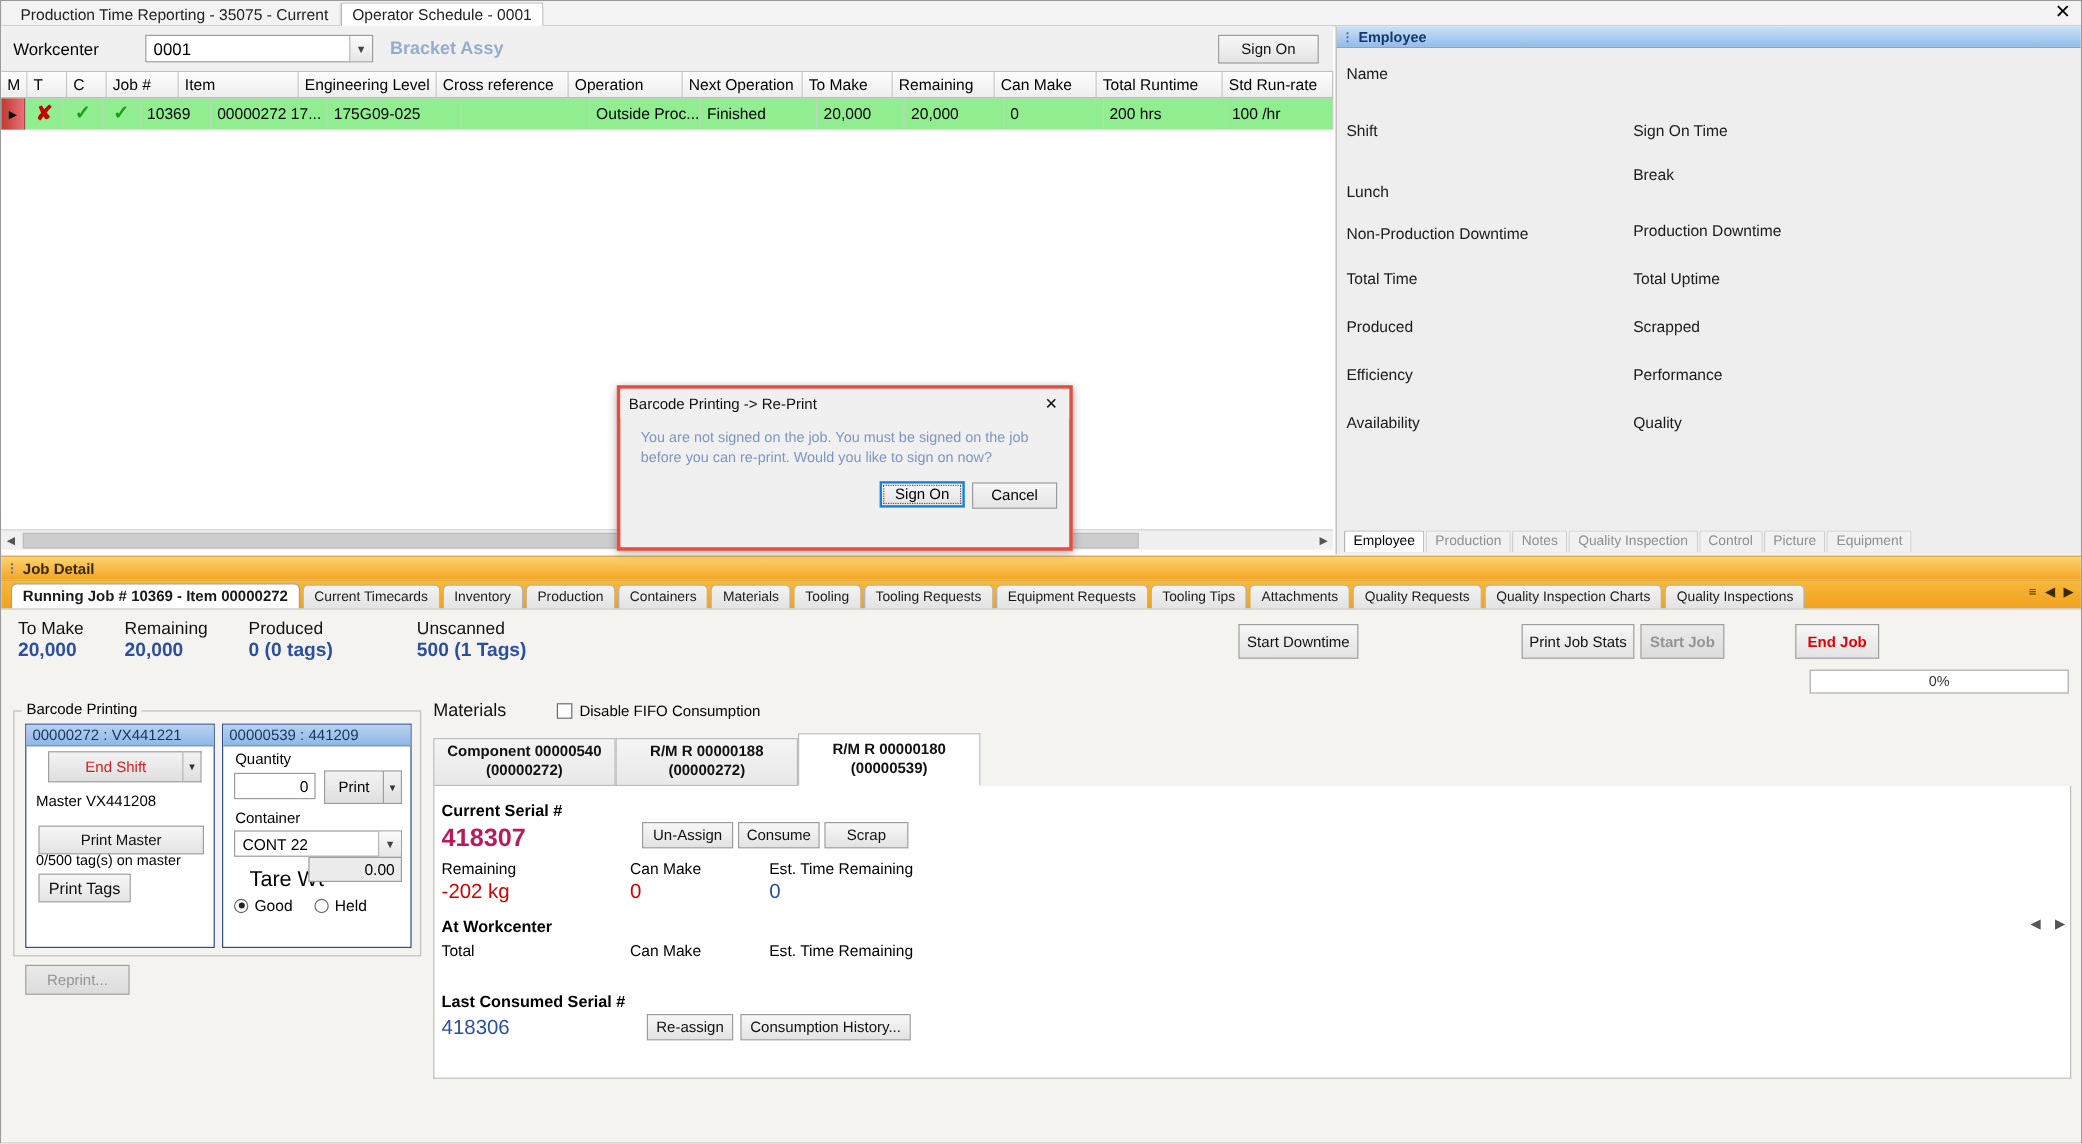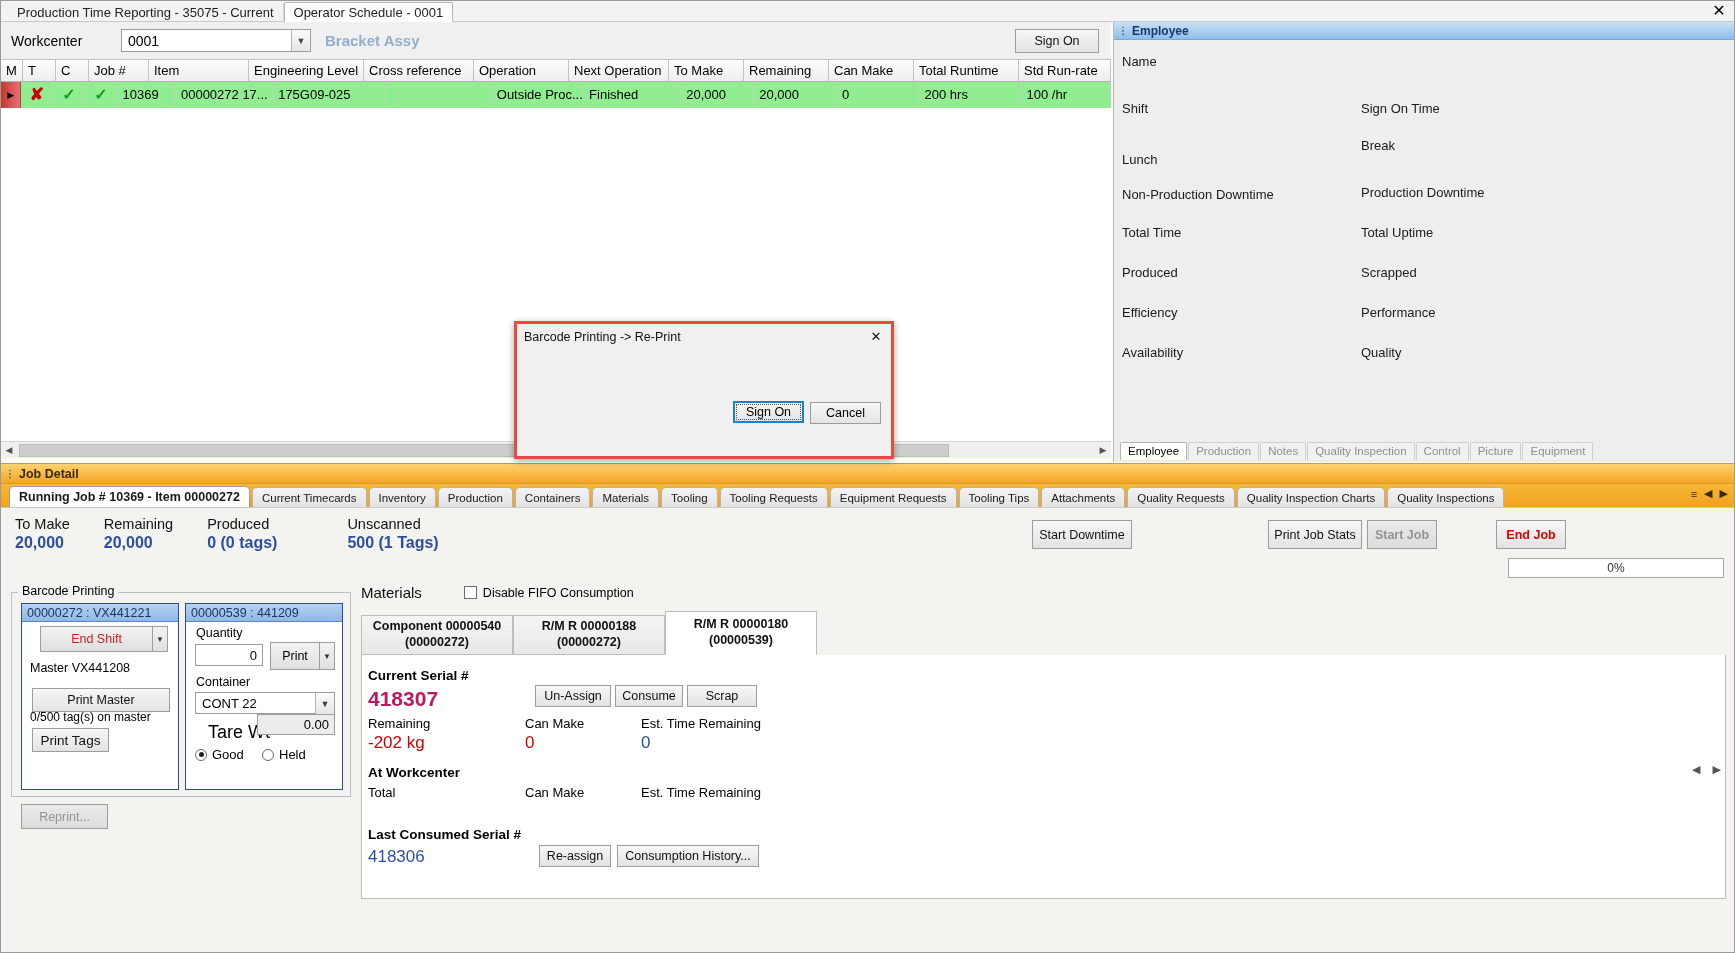--- a/index.html
+++ b/index.html
@@ -580,17 +580,18 @@
           <span>◀</span>
           <span>▶</span>
         </div>
       </div>
     </div>
   </div>
 
   <div class="dlg">
     <div class="dlg-title">Barcode Printing -&gt; Re-Print</div>
     <div class="dlg-x">✕</div>
+    <div class="dlg-msg">You are not signed on the job. You must be signed on the job before you can re-print. Would you like to sign on now?</div>
     <div class="dlg-btn default" style="left:216px;top:77px;">Sign On</div>
     <div class="dlg-btn" style="left:293px;top:78px;">Cancel</div>
   </div>
 
 </div>
 
 </body></html>

